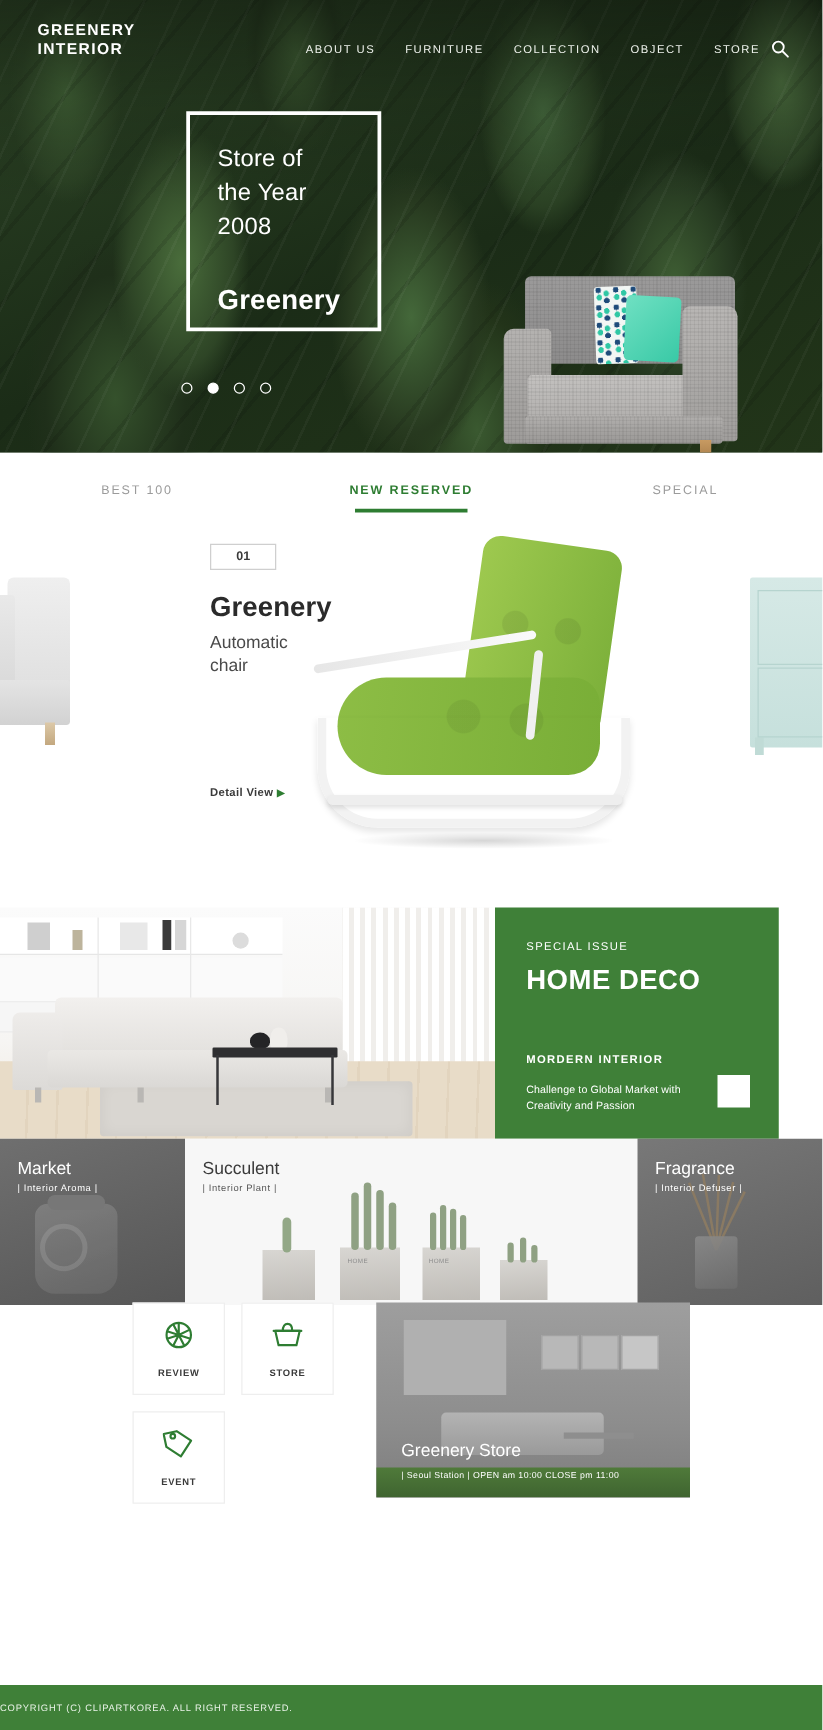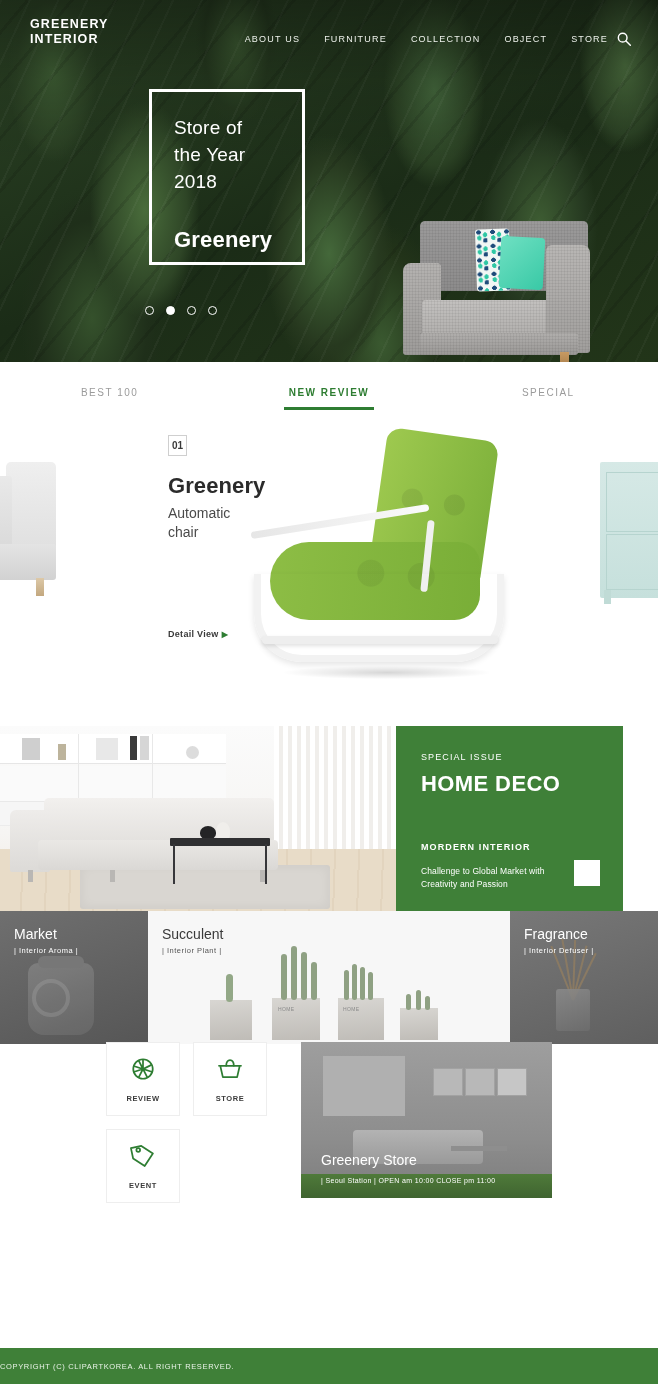--- a/index.html
+++ b/index.html
@@ -100,21 +100,21 @@
   .pc-back{position:absolute;left:24px;top:0;width:50px;height:100px;background:linear-gradient(180deg,#efefef,#dedede);border-radius:5px;}
   .pc-seat{position:absolute;left:0;top:82px;width:74px;height:36px;background:linear-gradient(180deg,#e4e4e4,#d2d2d2);border-radius:3px;}
   .pc-leg{position:absolute;left:54px;top:116px;width:8px;height:18px;background:linear-gradient(180deg,#ddc9a8,#c3a87f);}
   .next-cab { position:absolute; right:-14px; top:40px; width:72px; height:136px;
      background:linear-gradient(180deg,#d6e9e6,#c6e0dc); border-radius:2px; }
   .next-cab::before{content:"";position:absolute;left:6px;top:10px;right:0;height:58px;border:1px solid #b6d4cf;}
   .next-cab::after{content:"";position:absolute;left:6px;top:72px;right:0;height:54px;border:1px solid #b6d4cf;}
   .cab-leg{position:absolute;left:4px;top:128px;width:7px;height:14px;background:#c0dbd6;}
 
   .prod-info { position:absolute; left:168px; top:13px; }
-  .badge { display:inline-block; border:1px solid #cfcfcf; padding:4px 3px;
+  .badge { display:inline-block; border:1px solid #cfcfcf; padding:4px 20px;
            font-size:10px; font-weight:bold; color:#3a3a3a; }
   .prod-title { font-size:22px; font-weight:bold; color:#2b2b2b; margin-top:17px; letter-spacing:.1px; }
   .prod-sub { font-size:14px; color:#4a4a4a; line-height:19px; margin-top:5px; }
   .detail-view { position:absolute; left:168px; top:207px; font-size:9px;
                  font-weight:bold; color:#3a3a3a; cursor:pointer; letter-spacing:.3px; }
   .detail-view .tri { color:#2e7d32; font-size:8px; margin-left:3px; }
 
   
   .gchair { position:absolute; left:248px; top:12px; width:268px; height:250px; }
   .gc-back { position:absolute; left:130px; top:0; width:112px; height:142px;
@@ -289,36 +289,36 @@
         <circle cx="10" cy="10" r="6.5"></circle>
           <line x1="15" y1="15" x2="21.5" y2="21.5" stroke-linecap="round"></line>
       </svg>
     </div>
   </div>
 
   <div class="hero-box">
     <div class="inner">
       <div class="hero-line">Store of</div>
       <div class="hero-line">the Year</div>
-      <div class="hero-line">2018</div>
+      <div class="hero-line">2008</div>
       <div class="hero-brand">Greenery</div>
     </div>
   </div>
 
   <div class="dots">
     <div class="dot"></div>
     <div class="dot active"></div>
     <div class="dot"></div>
     <div class="dot"></div>
   </div>
 </div>
 
 <div class="tabs">
   <div class="tab">BEST 100</div>
-  <div class="tab active">NEW REVIEW</div>
+  <div class="tab active">NEW RESERVED</div>
   <div class="tab">SPECIAL</div>
 </div>
 
 <div class="product">
   <div class="prev-chair">
     <div class="pc-back"></div>
       <div class="pc-arm"></div>
       <div class="pc-seat"></div>
       <div class="pc-leg"></div>
   </div>

